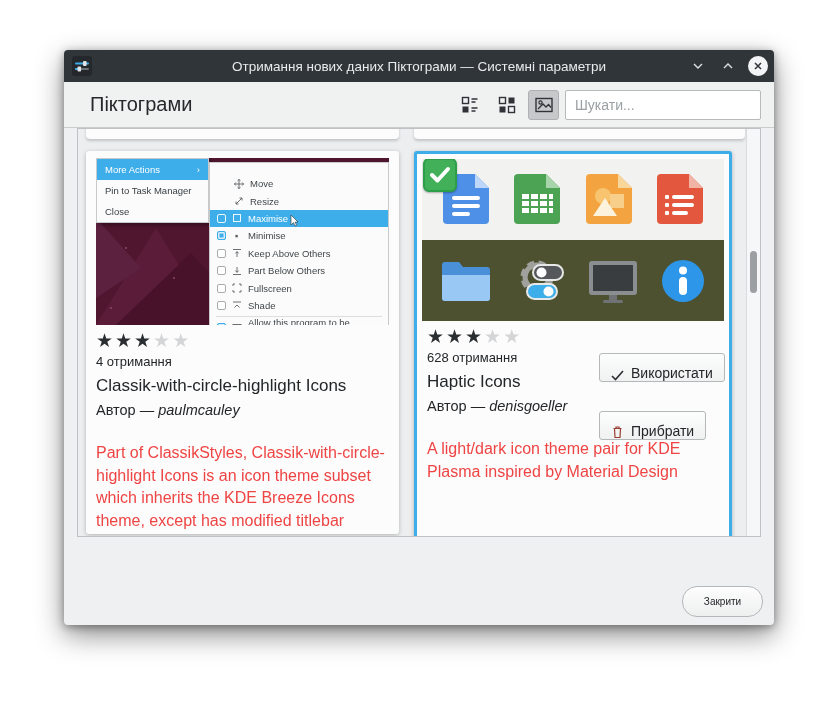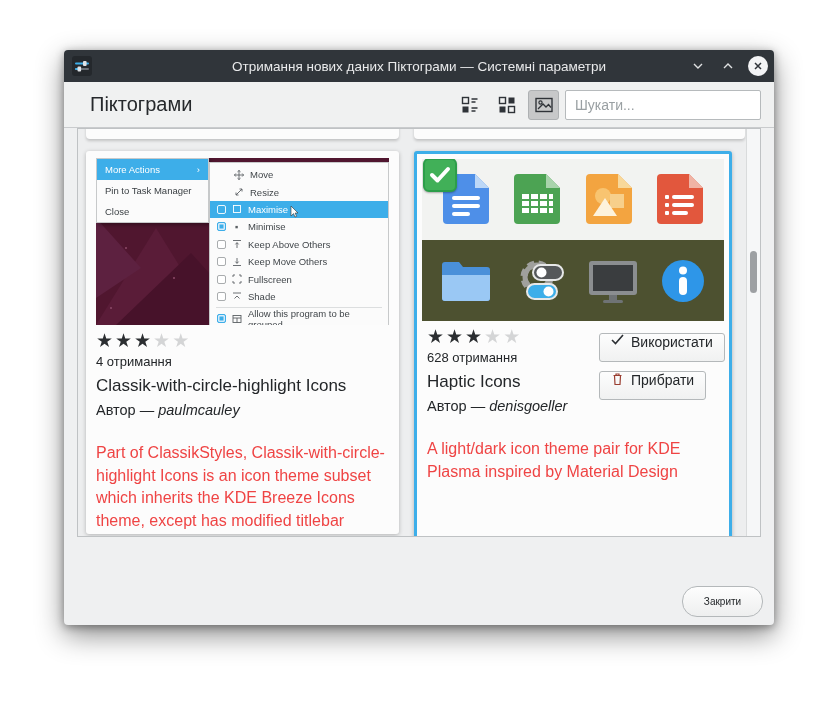--- a/index.html
+++ b/index.html
@@ -56,21 +56,21 @@
     border-radius:3.5px; }
 
   
   .shot { position:relative; margin:7px 10px 0 10px; width:293px; height:167px; background:#50162f; overflow:hidden; }
   .shot svg.wall { position:absolute; left:0; top:0; }
   .sub { position:absolute; left:0; top:0; width:113px; background:#fbfbfb;
     border:1px solid #c7c9ca; box-shadow:2px 2px 4px rgba(0,0,0,.35); font-size:9.5px; color:#3b4044; }
   .sub-item { height:21px; display:flex; align-items:center; padding:0 8px; }
   .sub-item.hl { background:#3daee9; color:#fff; justify-content:space-between; }
   .menu { position:absolute; left:113px; right:0; top:4px; bottom:0; background:#fbfbfb;
-    border:1px solid #c7c9ca; border-bottom:none; padding-top:3px; }
+    border:1px solid #c7c9ca; border-bottom:none; padding-top:12px; }
   .mrow { display:flex; align-items:center; height:17.4px; padding:0 4px 0 7px; font-size:9.5px; color:#41464a; }
   .mrow.hl { background:#3daee9; color:#fff; }
   .mcheck { width:9px; height:9px; border:1px solid #a9acae; border-radius:2px; background:#fff;
     margin-right:6px; flex:none; }
   .mcheck.checked { background:#3daee9; border-color:#3daee9; box-shadow:inset 0 0 0 1.5px #d6ecfa; }
   .mrow.hl .mcheck { background:transparent; border-color:#ecf7fd; }
   .mspacer { width:17px; flex:none; }
   .micon { width:10px; height:10px; margin-right:6px; flex:none; }
   .msep { height:1px; background:#dcdedf; margin:2px 6px; }
   .cursor-icon { margin-left:2px; margin-top:6px; }
@@ -87,23 +87,23 @@
 
   
   .theme-shot { position:relative; margin:5px 5px 0 5px; height:162px; overflow:hidden; }
   .theme-top { height:81px; background:#f2f3f1; display:flex; align-items:center; justify-content:space-around; padding:0 8px; }
   .theme-bottom { height:81px; background:#4d5130; display:flex; align-items:center; justify-content:space-around; padding:0 8px; }
   .installed-badge { position:absolute; left:1px; top:-1px; width:34px; height:34px; background:#41b058;
     border:2px solid #2d9e4a; border-radius:6px; display:flex; align-items:center; justify-content:center;
     box-shadow:0 1px 2px rgba(0,0,0,.3); }
   .right-body { position:relative; padding:0 10px; }
   .action-col { position:absolute; left:182px; top:6px; display:flex; flex-direction:column; gap:9px; align-items:flex-start; }
-  .btn { display:inline-flex; align-items:flex-start; gap:7px; height:29px; padding:0 11px;
+  .btn { display:inline-flex; align-items:flex-end; gap:7px; height:29px; padding:0 11px;
     background:linear-gradient(#fdfdfd,#f0f1f1); border:1px solid #b4b8ba; border-radius:3px;
-    font-size:14px; color:#232629; font-family:inherit; white-space:nowrap; }
+    font-size:14px; color:#232629; font-family:inherit; white-space:nowrap;margin-top:20px; }
 
   
   .filter-row { position:absolute; left:0; top:495px; width:710px; height:31px; }
   .show-label { position:absolute; left:11px; top:7px; font-size:14px; }
   .select { position:absolute; top:0; height:31px; background:linear-gradient(#fdfdfd,#f1f2f2);
     border:1px solid #b4b8ba; border-radius:3px; display:flex; align-items:center;
     justify-content:space-between; padding:0 10px; font-size:14px; }
   .select-filter { left:57px; width:310px; }
   .select-sort { left:376px; width:320px; }
   .close-btn { position:absolute; left:618px; top:536px; width:81px; height:31px;
@@ -238,21 +238,21 @@
               <svg class="micon" viewBox="0 0 10 10">
                   <path d="M1,1.5 h8 M5,9 L5,3.8 M3.4,5.4 L5,3.6 L6.6,5.4" stroke="#5b6064" stroke-width="0.9" fill="none"></path>
                 </svg>
               <span>Keep Above Others</span>
             </div>
             <div class="mrow">
               <span class="mcheck"></span>
               <svg class="micon" viewBox="0 0 10 10">
                   <path d="M1,8.5 h8 M5,1 L5,6.2 M3.4,4.6 L5,6.4 L6.6,4.6" stroke="#5b6064" stroke-width="0.9" fill="none"></path>
                 </svg>
-              <span>Keep Move Others</span>
+              <span>Part Below Others</span>
             </div>
             <div class="mrow">
               <span class="mcheck"></span>
               <svg class="micon" viewBox="0 0 10 10">
                   <path d="M3,1 L1,1 L1,3 M7,1 L9,1 L9,3 M3,9 L1,9 L1,7 M7,9 L9,9 L9,7" stroke="#5b6064" stroke-width="0.9" fill="none"></path>
                 </svg>
               <span>Fullscreen</span>
             </div>
             <div class="mrow">
               <span class="mcheck"></span>

